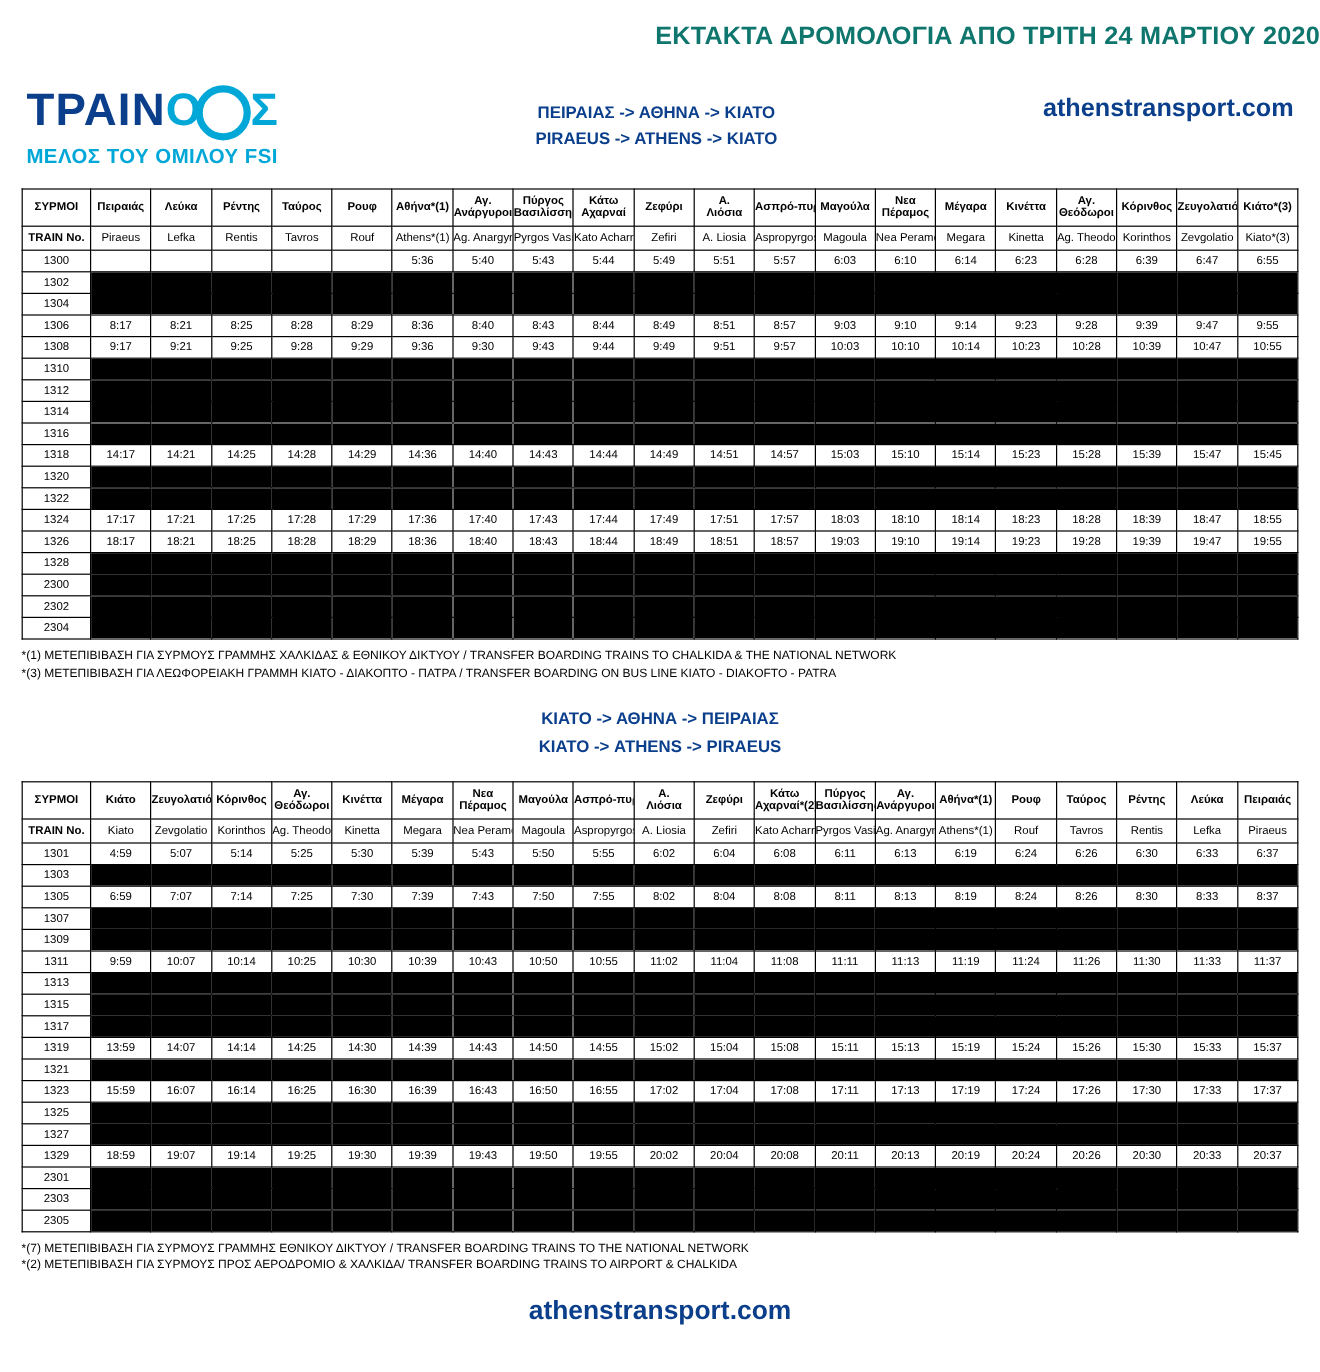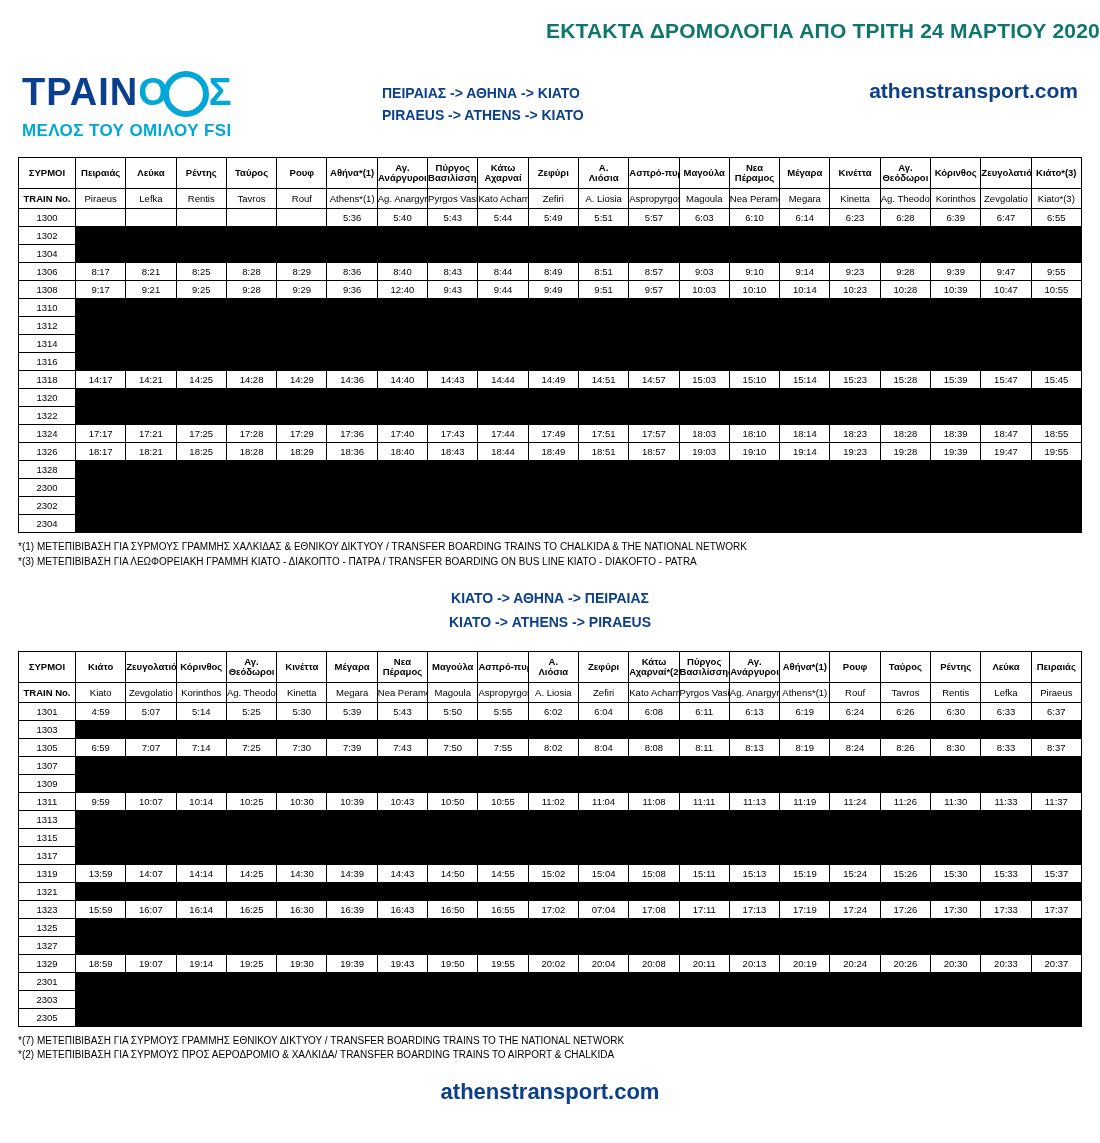--- a/index.html
+++ b/index.html
@@ -54,21 +54,21 @@
     letter-spacing:0.4px;
     margin-top:6px;
   }
   .route-block{
     width:330px;
     color:#0b3f8c;
     font-weight:bold;
     font-size:14px;
     line-height:1.55;
     padding-top:14px;
-    text-align:left;
+    text-align:center;
   }
   .site-block{
     flex:1;
     text-align:right;
     padding-top:10px;
   }
   .site-link{
     color:#0b3f8c;
     font-weight:bold;
     font-size:21px;
@@ -289,21 +289,21 @@
           <td class="time">9:55</td>
         </tr>
         <tr>
           <td class="col-train train-label">1308</td>
           <td class="time">9:17</td>
           <td class="time">9:21</td>
           <td class="time">9:25</td>
           <td class="time">9:28</td>
           <td class="time">9:29</td>
           <td class="time">9:36</td>
-          <td class="time">12:40</td>
+          <td class="time">9:30</td>
           <td class="time">9:43</td>
           <td class="time">9:44</td>
           <td class="time">9:49</td>
           <td class="time">9:51</td>
           <td class="time">9:57</td>
           <td class="time">10:03</td>
           <td class="time">10:10</td>
           <td class="time">10:14</td>
           <td class="time">10:23</td>
           <td class="time">10:28</td>
@@ -933,21 +933,21 @@
           <td class="time">15:59</td>
           <td class="time">16:07</td>
           <td class="time">16:14</td>
           <td class="time">16:25</td>
           <td class="time">16:30</td>
           <td class="time">16:39</td>
           <td class="time">16:43</td>
           <td class="time">16:50</td>
           <td class="time">16:55</td>
           <td class="time">17:02</td>
-          <td class="time">07:04</td>
+          <td class="time">17:04</td>
           <td class="time">17:08</td>
           <td class="time">17:11</td>
           <td class="time">17:13</td>
           <td class="time">17:19</td>
           <td class="time">17:24</td>
           <td class="time">17:26</td>
           <td class="time">17:30</td>
           <td class="time">17:33</td>
           <td class="time">17:37</td>
         </tr>

